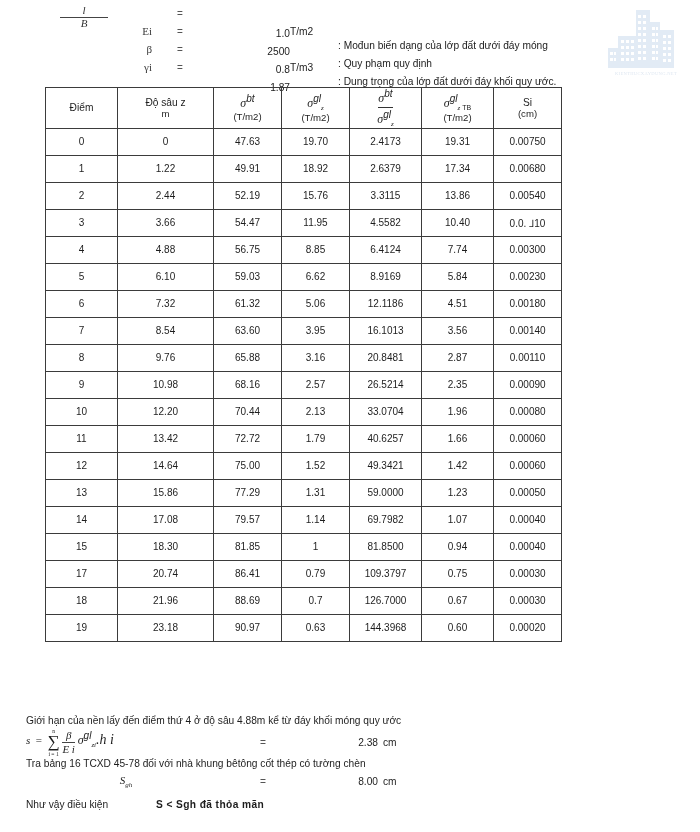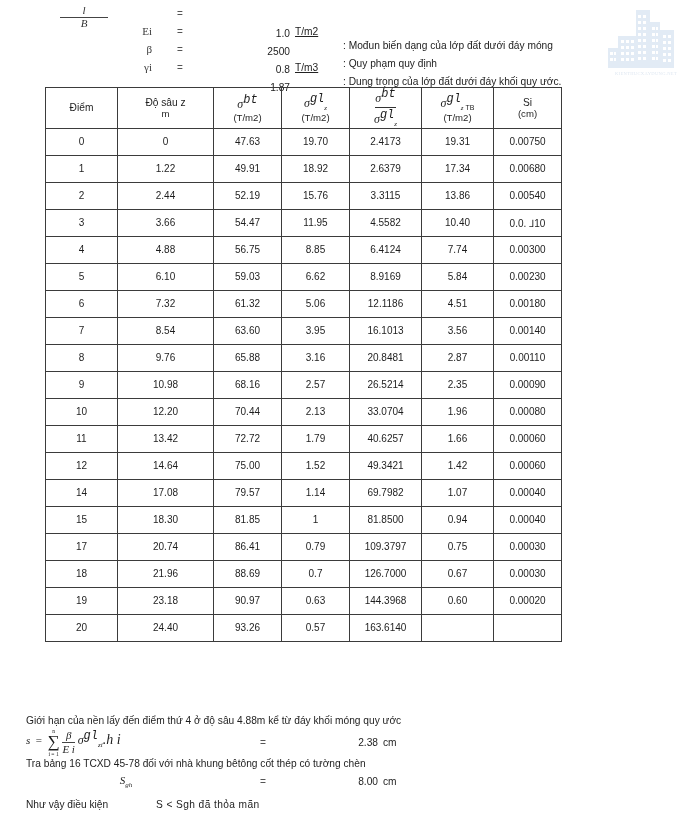--- a/index.html
+++ b/index.html
@@ -68,24 +68,22 @@
   .p-val {
     width: 92px;
     text-align: right;
     font-size: 10.2px;
     color: #222;
     margin-top: 40px;
   }
   .p-unit {
     width: 44px;
     text-align: left;
-    padding-left: 5px;
     font-size: 10.2px;
     color: #222;
-    text-decoration: underline;
   }
   .p-note {
     flex: 1;
     font-size: 10.2px;
     color: #222;
     padding-left: 4px;
     margin-top: 28px;
   }
 
   
@@ -140,24 +138,24 @@
 
   .hdr-top { font-size: 10.2px; }
   .hdr-sub { font-size: 9.6px; }
 
   .sig {
     font-family: "Liberation Serif", serif;
     font-style: italic;
     font-size: 12px;
   }
   .sup {
-    font-size: 12px;
+    font-size: 10px;
     vertical-align: 5px;
     font-style: italic;
-    font-family: Liberation Mono, monospace;
+    font-family: Liberation Sans, sans-serif;
   }
   .sub {
     font-size: 7px;
     vertical-align: -3px;
     font-style: italic;
     font-family: "Liberation Serif", serif;
   }
   .sub-tb {
     font-size: 7px;
     vertical-align: -3px;
@@ -210,21 +208,21 @@
   .sgh-row { display: flex; align-items: center; height: 19px; }
   .sgh-sym {
     width: 200px;
     text-align: center;
     font-family: "Liberation Serif", serif;
     font-size: 11px;
   }
 
   .cond-row { display: flex; align-items: flex-end; height: 19px; }
   .cond-lead { width: 130px; }
-  .cond-txt { font-weight: normal; letter-spacing: 0.4px; }
+  .cond-txt { font-weight: bold; letter-spacing: 0.4px; }
 
   
   .sum-glyph {
     font-size: 17px;
     font-family: "Liberation Serif", serif;
     position: relative;
     display: inline-block;
     vertical-align: middle;
   }
   .sum-lim {
@@ -524,20 +522,29 @@
       <tr class="datarow">
         <td class="val-main">12</td>
         <td class="val-main">14.64</td>
         <td class="val-main">75.00</td>
         <td class="val-main">1.52</td>
         <td class="val-main">49.3421</td>
         <td class="val-off">1.42</td>
         <td class="val-off">0.00060</td>
       </tr>
       <tr class="datarow">
+        <td class="val-main">13</td>
+        <td class="val-main">15.86</td>
+        <td class="val-main">77.29</td>
+        <td class="val-main">1.31</td>
+        <td class="val-main">59.0000</td>
+        <td class="val-off">1.23</td>
+        <td class="val-off">0.00050</td>
+      </tr>
+      <tr class="datarow">
         <td class="val-main">14</td>
         <td class="val-main">17.08</td>
         <td class="val-main">79.57</td>
         <td class="val-main">1.14</td>
         <td class="val-main">69.7982</td>
         <td class="val-off">1.07</td>
         <td class="val-off">0.00040</td>
       </tr>
       <tr class="datarow">
         <td class="val-main">15</td>
@@ -567,29 +574,20 @@
         <td class="val-off">0.00030</td>
       </tr>
       <tr class="datarow">
         <td class="val-main">19</td>
         <td class="val-main">23.18</td>
         <td class="val-main">90.97</td>
         <td class="val-main">0.63</td>
         <td class="val-main">144.3968</td>
         <td class="val-off">0.60</td>
         <td class="val-off">0.00020</td>
-      </tr>
-      <tr class="datarow">
-        <td class="val-main">20</td>
-        <td class="val-main">24.40</td>
-        <td class="val-main">93.26</td>
-        <td class="val-main">0.57</td>
-        <td class="val-main">163.6140</td>
-        <td class="val-off"></td>
-        <td class="val-off"></td>
       </tr>
     </tbody>
 </table>
 
 <div class="footer">
 
   <div class="f-line">Giới hạn của nền lấy đến điểm thứ 4 ở độ sâu 4.88m kể từ đáy khối móng quy ước</div>
 
   <div class="f-row">
     <div class="f-formula">

